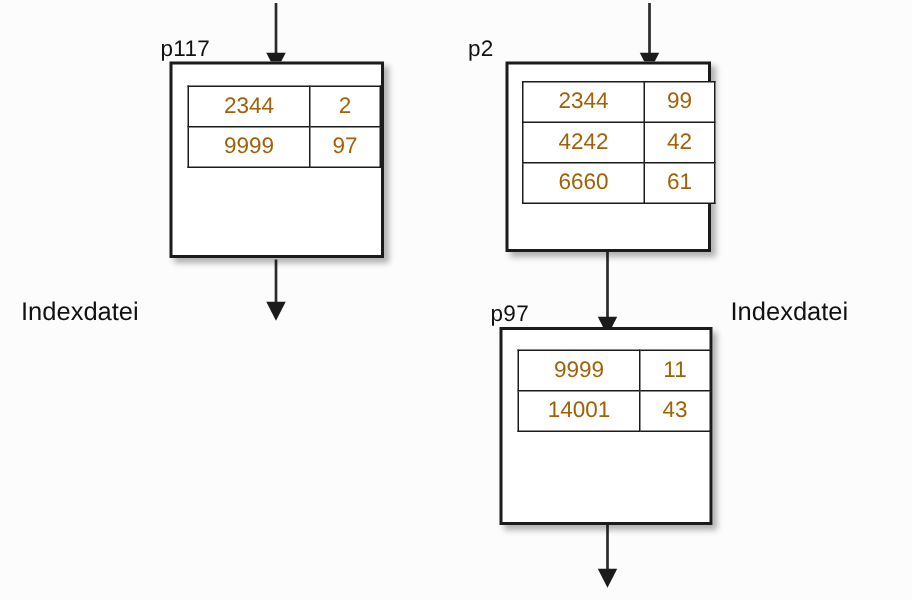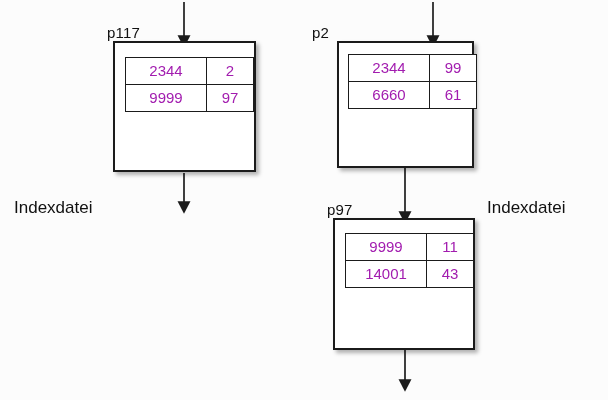--- a/index.html
+++ b/index.html
@@ -46,21 +46,21 @@
   .entry-table {
     position: absolute;
     border-collapse: collapse;
     table-layout: fixed;
     background: #ffffff;
   }
   .entry-table td {
     border: 1.5px solid #1b1b1b;
     text-align: center;
     font-size: 15px;
-    color: #a21caf;
+    color: #a16207;
     padding: 0;
     height: 26px;
     line-height: 26px;
     white-space: nowrap;
   }
   .entry-table td.key  { width: 80px; }
   .entry-table td.ptr  { width: 46px; }
 
   
   .arrow-layer {
@@ -124,20 +124,24 @@
 
   <div class="page-block" style="left:337px; top:41px; width:137px; height:127px;"></div>
 
   <table class="entry-table" style="left:348px; top:54px;">
     <tbody>
       <tr>
         <td class="key">2344</td>
         <td class="ptr">99</td>
       </tr>
       <tr>
+        <td class="key">4242</td>
+        <td class="ptr">42</td>
+      </tr>
+      <tr>
         <td class="key">6660</td>
         <td class="ptr">61</td>
       </tr>
     </tbody>
   </table>
 
   <div class="block-label" style="left:327px; top:201px;text-align:center;">p97</div>
 
   <div class="page-block" style="left:333px; top:218px; width:142px; height:132px;"></div>
 

